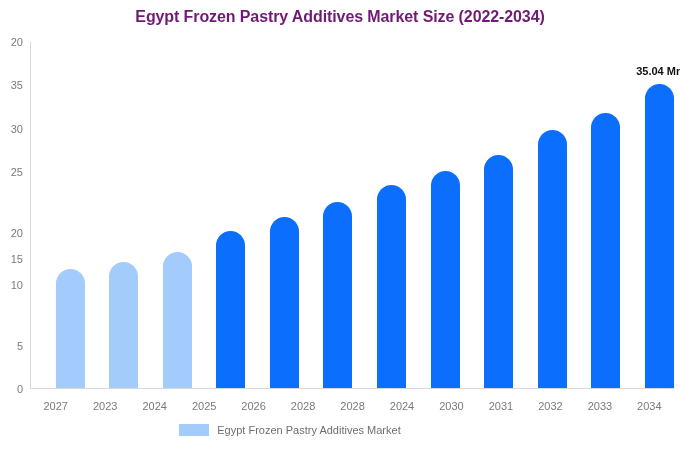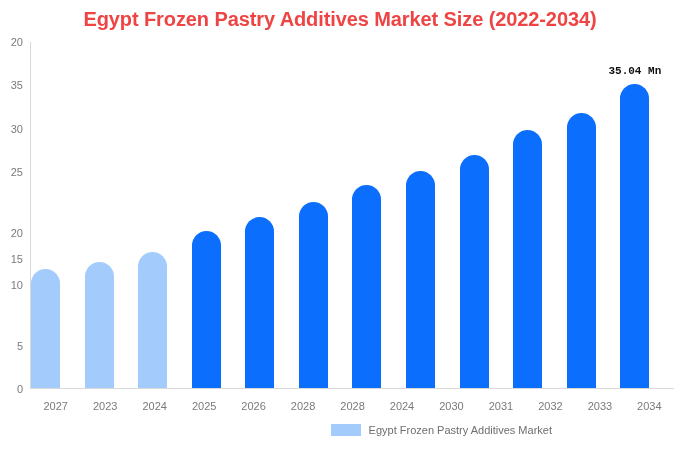--- a/index.html
+++ b/index.html
@@ -22,23 +22,23 @@
     background: #ffffff;
   }
 
   
   #chart-title {
     position: absolute;
     left: 0;
     top: 8px;
     width: 680px;
     text-align: center;
-    font-size: 20px;
+    font-size: 16px;
     font-weight: bold;
-    color: #ef4444;
+    color: #701a75;
     letter-spacing: -0.1px;
     white-space: nowrap;
   }
 
   
   
   #plot-area {
     position: absolute;
     left: 30px;
     top: 42px;
@@ -84,22 +84,21 @@
     display: flex;
     align-items: flex-end;
     justify-content: space-around;
   }
   .bar-slot {
     position: relative;
     flex: 1 1 0;
     height: 100%;
     display: flex;
     align-items: flex-end;
-    justify-content: flex-start;
-    font-family: Liberation Mono, monospace;
+    justify-content: flex-end;
   }
   .bar {
     position: relative;
     width: 29px;
     border-radius: 15px 15px 0 0;
     background: #a3ccfc;
   }
   .bar-label {
     position: absolute;
     left: 50%;
@@ -126,26 +125,26 @@
     text-align: center;
     font-size: 11px;
     color: #7a7a7a;
     padding-top: 9px;
     white-space: nowrap;
   }
 
   
   #legend {
     position: absolute;
-    left: 4px;
+    left: 16px;
     top: 424px;
     width: 548px;
     display: flex;
     align-items: center;
-    justify-content: flex-end;
+    justify-content: center;
   }
   .legend-item {
     display: flex;
     align-items: center;
   }
   .legend-swatch {
     width: 30px;
     height: 12px;
     background: #a3ccfc;
     margin-right: 8px;

